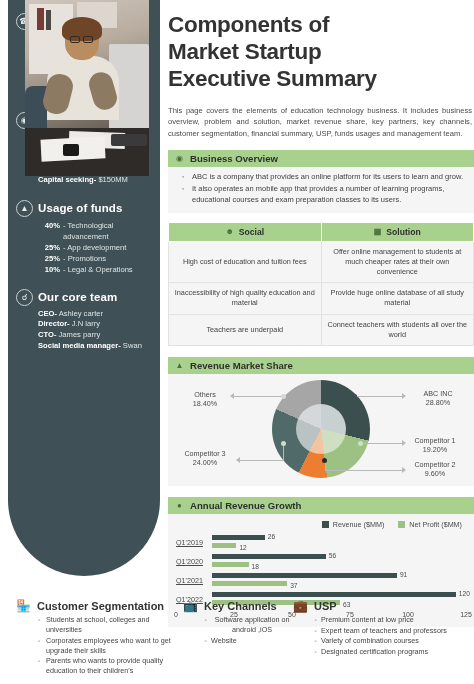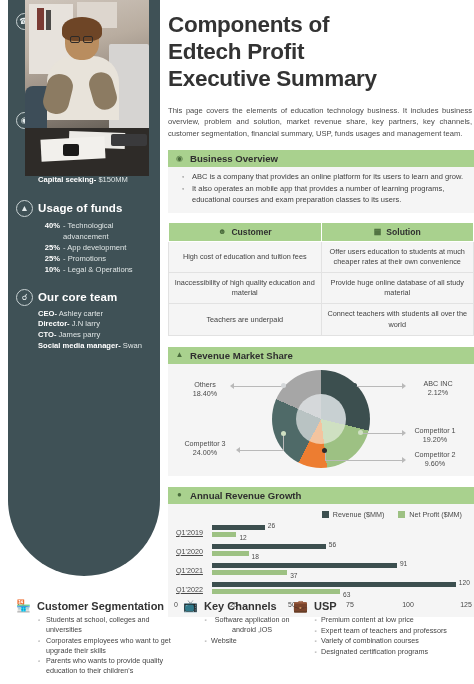--- a/index.html
+++ b/index.html
@@ -247,21 +247,21 @@
       <div class="side-line"><span class="lbl">CTO-</span> <span>James  parry</span></div>
       <div class="side-line"><span class="lbl">Social media manager-</span> <span>Swan</span></div>
     </div>
   </div>
 </div>
 
 <div class="main">
 
   <div class="doc-title">
     <div>Components of</div>
-    <div>Edtech Profit</div>
+    <div>Market Startup</div>
     <div>Executive Summary</div>
   </div>
 
   <div class="doc-desc">This page covers the elements of  education technology business. It includes business overview,  problem and solution, market revenue  share, key partners,  key channels,  customer segmentation,  financial summary, USP, funds usages and management team.</div>
 
   <div class="section">
     <div class="green-head">
       <span class="gh-icon">◉</span>
       <span class="gh-title">Business Overview</span>
     </div>
@@ -276,35 +276,35 @@
         </div>
     </div>
   </div>
 
   <table class="ps">
     <thead>
       <tr>
         <th>
           <div class="thwrap">
               <span class="thicon">☻</span>
-              <span>Customer</span>
+              <span>Social</span>
             </div>
         </th>
         <th>
           <div class="thwrap">
               <span class="thicon">▦</span>
               <span>Solution</span>
             </div>
         </th>
       </tr>
     </thead>
     <tbody>
       <tr>
         <td>High cost of education and tuition fees</td>
-        <td>Offer  users education to students at much cheaper rates at their own convenience</td>
+        <td>Offer  online management to students at much cheaper rates at their own convenience</td>
       </tr>
       <tr>
         <td>Inaccessibility of high quality education and material</td>
         <td>Provide huge online database of all study material</td>
       </tr>
       <tr>
         <td>Teachers are underpaid</td>
         <td>Connect teachers with students all over the world</td>
       </tr>
     </tbody>
@@ -323,21 +323,21 @@
       <div class="dlabel" style="left:8px; top:16px; width:58px;">
         <div class="dname">Others</div>
         <div>18.40%</div>
       </div>
       <div class="dleader" style="left:66px; top:22px; width:50px; height:1px;"></div>
       <div class="darrow" style="left:62px; top:19px; border-right:4px solid #b9b9b9;"></div>
       <div class="ddot" style="left:113px; top:19.5px; background:#d5d8da;"></div>
 
       <div class="dlabel" style="right:4px; top:15px; width:64px;">
         <div class="dname">ABC INC</div>
-        <div>2.12%</div>
+        <div>28.80%</div>
       </div>
       <div class="dleader" style="left:186px; top:22px; width:48px; height:1px;"></div>
       <div class="darrow" style="left:234px; top:19px; border-left:4px solid #b9b9b9;"></div>
       <div class="ddot" style="left:184px; top:19.5px; background:#3c4f4f;"></div>
 
       <div class="dlabel" style="right:4px; top:62px; width:70px;">
         <div class="dname">Competitor 1</div>
         <div>19.20%</div>
       </div>
       <div class="dleader" style="left:192px; top:69px; width:42px; height:1px;"></div>

